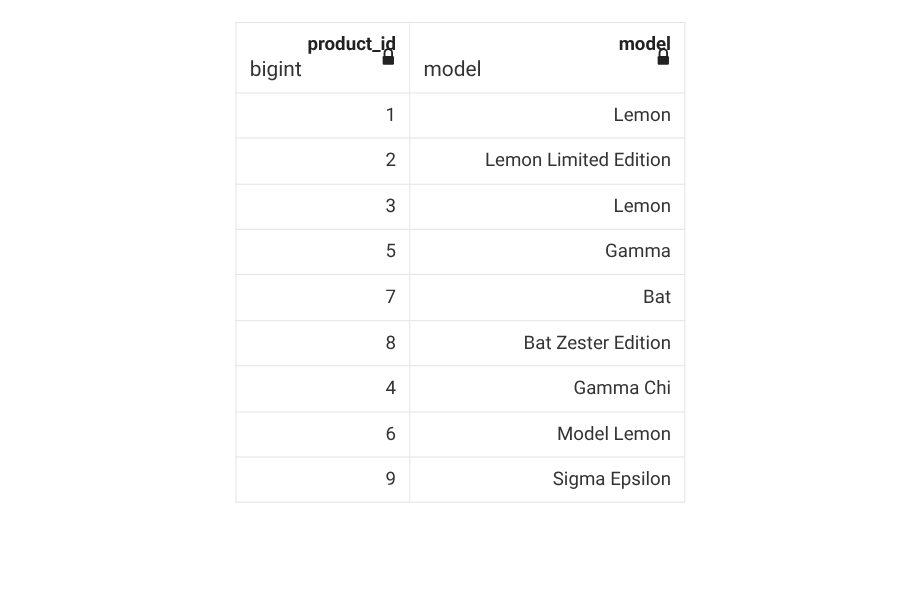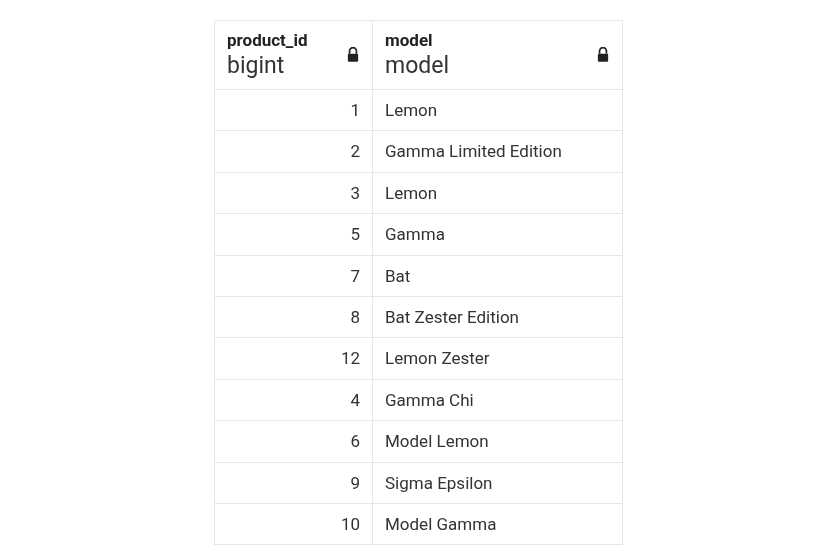--- a/index.html
+++ b/index.html
@@ -32,25 +32,26 @@
       font-weight: 400;
       padding: 8px 12px;
       position: relative;
     }
     th .col-name {
       font-weight: 700;
       color: #222;
       font-size: 17px;
       line-height: 1.3;
       display: block;
+      text-align: right;
     }
     th .col-type {
       font-weight: 400;
       color: #333;
-      font-size: 23px;
+      font-size: 19px;
       line-height: 1.3;
       display: block;
     }
     th .lock-wrap {
       position: absolute;
       right: 12px;
       top: 50%;
       transform: translateY(-50%);
     }
     .lock-icon {
@@ -61,21 +62,21 @@
     td {
       padding: 10px 12px;
       font-size: 17px;
       color: #333;
       line-height: 1.2;
     }
     td.num {
       text-align: right;
     }
     td.txt {
-      text-align: left;
+      text-align: right;
     }
     .col-id { width: 158px; }
     .col-model { width: 250px; }
   </style>
 </head>
 <body>
 
 <div class="table-wrap">
   <table>
     <thead>
@@ -102,53 +103,45 @@
         </th>
       </tr>
     </thead>
     <tbody>
       <tr>
         <td class="num">1</td>
         <td class="txt">Lemon</td>
       </tr>
       <tr>
         <td class="num">2</td>
-        <td class="txt">Gamma Limited Edition</td>
+        <td class="txt">Lemon Limited Edition</td>
       </tr>
       <tr>
         <td class="num">3</td>
         <td class="txt">Lemon</td>
       </tr>
       <tr>
         <td class="num">5</td>
         <td class="txt">Gamma</td>
       </tr>
       <tr>
         <td class="num">7</td>
         <td class="txt">Bat</td>
       </tr>
       <tr>
         <td class="num">8</td>
         <td class="txt">Bat Zester Edition</td>
       </tr>
       <tr>
-        <td class="num">12</td>
-        <td class="txt">Lemon Zester</td>
-      </tr>
-      <tr>
         <td class="num">4</td>
         <td class="txt">Gamma Chi</td>
       </tr>
       <tr>
         <td class="num">6</td>
         <td class="txt">Model Lemon</td>
       </tr>
       <tr>
         <td class="num">9</td>
         <td class="txt">Sigma Epsilon</td>
       </tr>
-      <tr>
-        <td class="num">10</td>
-        <td class="txt">Model Gamma</td>
-      </tr>
     </tbody>
   </table>
 </div>
 
 </body></html>

